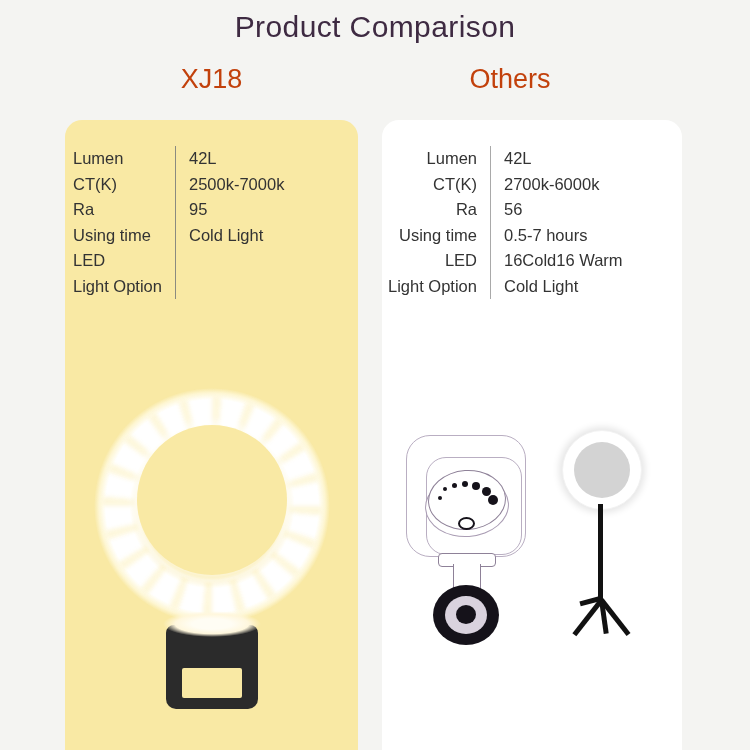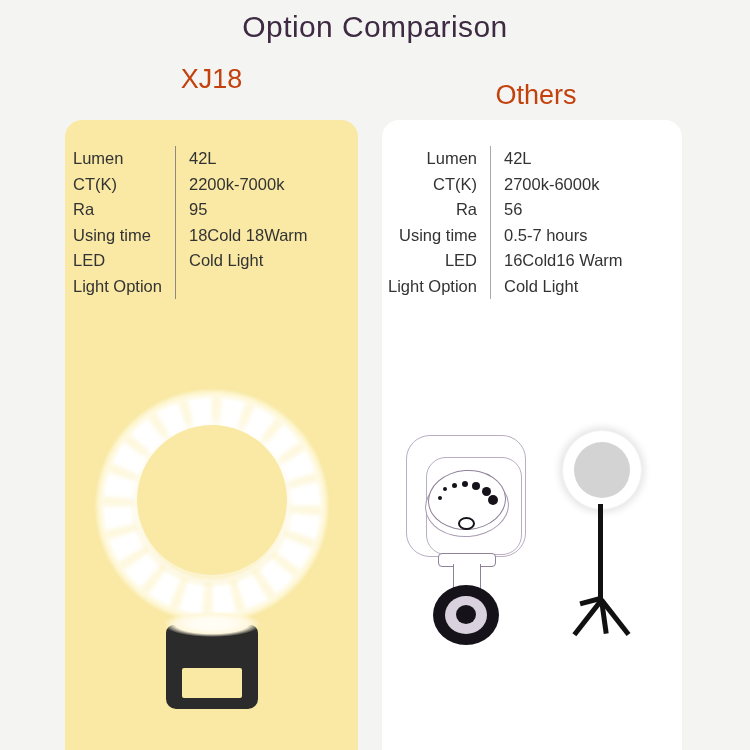--- a/index.html
+++ b/index.html
@@ -16,21 +16,21 @@
     font-size:30px;letter-spacing:.4px;
     color:#3e2a42;font-weight:400;
   }
 
   .col-title{
     position:absolute;top:64px;
     font-size:27px;color:#c2410c;font-weight:400;
     text-align:center;
   }
   .col-title.left{left:65px;width:293px;}
-  .col-title.right{left:386px;width:300px;margin-top:16px;}
+  .col-title.right{left:360px;width:300px;}
 
   .panel{
     position:absolute;top:120px;height:714px;
     border-radius:17px;
   }
   .panel.left{left:65px;width:293px;background:#f9e9a4;}
   .panel.right{left:382px;width:300px;background:#ffffff;}
 
   
   .spec{
@@ -177,42 +177,41 @@
   }
   .tp-leg{position:absolute;background:#111;transform-origin:top center;}
   .tp-leg.l1{left:57px;top:170px;width:4.5px;height:44px;transform:rotate(38deg);}
   .tp-leg.l2{left:57px;top:170px;width:4.5px;height:44px;transform:rotate(-38deg);}
   .tp-leg.l3{left:57px;top:170px;width:4.5px;height:34px;transform:rotate(-8deg);}
   .tp-leg.l4{left:57px;top:168px;width:4.5px;height:22px;transform:rotate(75deg);}
 </style>
 </head>
 <body>
 
-<div class="page-title">Option Comparison</div>
+<div class="page-title">Product Comparison</div>
 
 <div class="col-title left">XJ18</div>
 <div class="col-title right">Others</div>
 
 <div class="panel left">
 
   <div class="spec left">
     <div class="labels">
       <div class="row">Lumen</div>
       <div class="row">CT(K)</div>
       <div class="row">Ra</div>
       <div class="row">Using time</div>
       <div class="row">LED</div>
       <div class="row">Light Option</div>
     </div>
     <div class="rule"></div>
     <div class="values">
       <div class="row">42L</div>
-      <div class="row">2200k-7000k</div>
+      <div class="row">2500k-7000k</div>
       <div class="row">95</div>
-      <div class="row">18Cold 18Warm</div>
       <div class="row">Cold Light</div>
     </div>
   </div>
 
   <div class="ringlight">
     <div class="ring-outer"></div>
     <div class="led-seg"></div>
     <div class="ring-inner"></div>
     <div class="clip">
       <div class="clip-window"></div>

